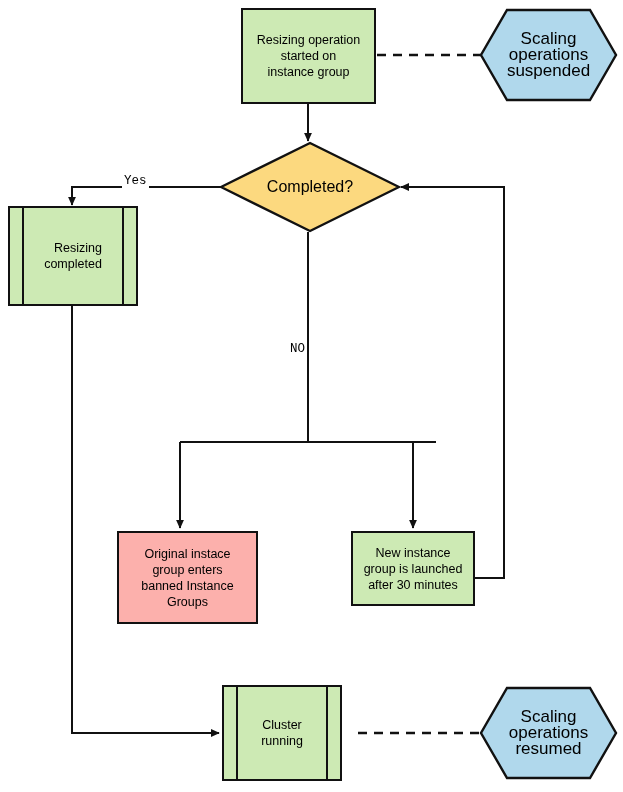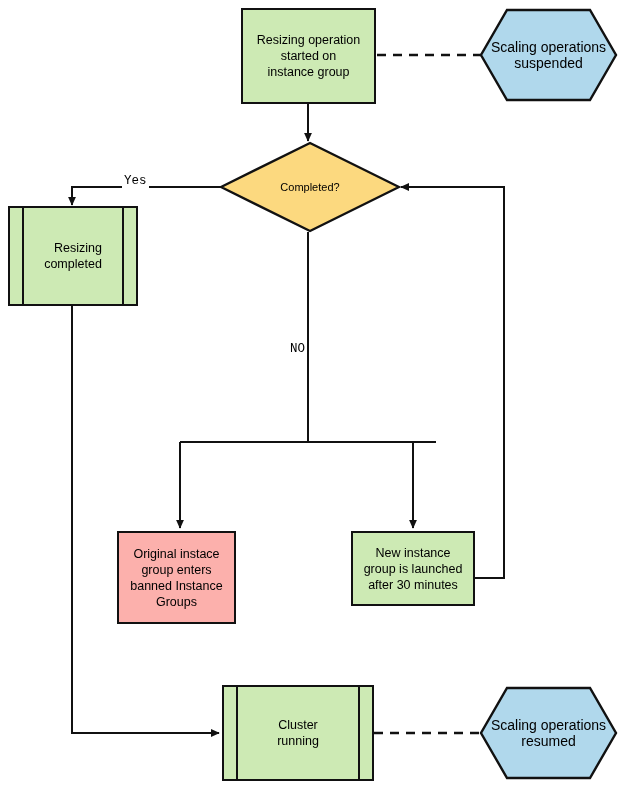--- a/index.html
+++ b/index.html
@@ -67,21 +67,21 @@
   .hexwrap .node-label {
     position: absolute;
     left: 0;
     top: 0;
     right: 0;
     bottom: 0;
     display: flex;
     align-items: center;
     justify-content: center;
     text-align: center;
-    font-size: 14px;
+    font-size: 17px;
     line-height: 16px;
     color: #000000;
     white-space: pre-line;
   }
   .diamondwrap {
     position: absolute;
     z-index: 5;
   }
   .diamondwrap svg {
     position: absolute;
@@ -91,21 +91,21 @@
   .diamondwrap .node-label {
     position: absolute;
     left: 0;
     top: 0;
     right: 0;
     bottom: 0;
     display: flex;
     align-items: center;
     justify-content: center;
     text-align: center;
-    font-size: 11px;
+    font-size: 16px;
     color: #000000;
   }
   .edge-label {
     position: absolute;
     font-family: Liberation Mono, monospace;
     font-size: 12.5px;
     color: #000000;
     background: #ffffff;
     padding: 0 2px;
     z-index: 6;
@@ -169,34 +169,34 @@
 
   <div class="edge-label" style="left:288px; top:342px;">NO</div>
 
   <div class="node predef" style="left:8px; top:206px; width:130px; height:100px; background:#cdeab4;">
     <span class="inner-bar" style="left:12px;"></span>
     <span class="inner-bar" style="right:12px;"></span>
     <span class="node-label" style="display:flex;align-items:center;justify-content:center;width:100%;height:100%;text-align:right;">Resizing
 completed</span>
   </div>
 
-  <div class="node rect" style="left:117px; top:531px; width:119px; height:93px; background:#fcb0ac;">
+  <div class="node rect" style="left:117px; top:531px; width:141px; height:93px; background:#fcb0ac;">
     <span class="node-label">Original instace
 group enters
 banned Instance
 Groups</span>
   </div>
 
   <div class="node rect" style="left:351px; top:531px; width:124px; height:75px; background:#cdeab4;">
     <span class="node-label">New instance
 group is launched
 after 30 minutes</span>
   </div>
 
-  <div class="node predef" style="left:222px; top:685px; width:152px; height:96px; background:#cdeab4;">
+  <div class="node predef" style="left:222px; top:685px; width:120px; height:96px; background:#cdeab4;">
     <span class="inner-bar" style="left:12px;"></span>
     <span class="inner-bar" style="right:12px;"></span>
     <span class="node-label" style="display:flex;align-items:center;justify-content:center;width:100%;height:100%;">Cluster
 running</span>
   </div>
 
   <div class="hexwrap" style="left:479px; top:686px; width:139px; height:94px;">
     <svg width="139" height="94" viewBox="0 0 139 94">
       <polygon points="28,2 111,2 137,47 111,92 28,92 2,47" fill="#b0d8ec" stroke="#111111" stroke-width="2.4"></polygon>
     </svg>

